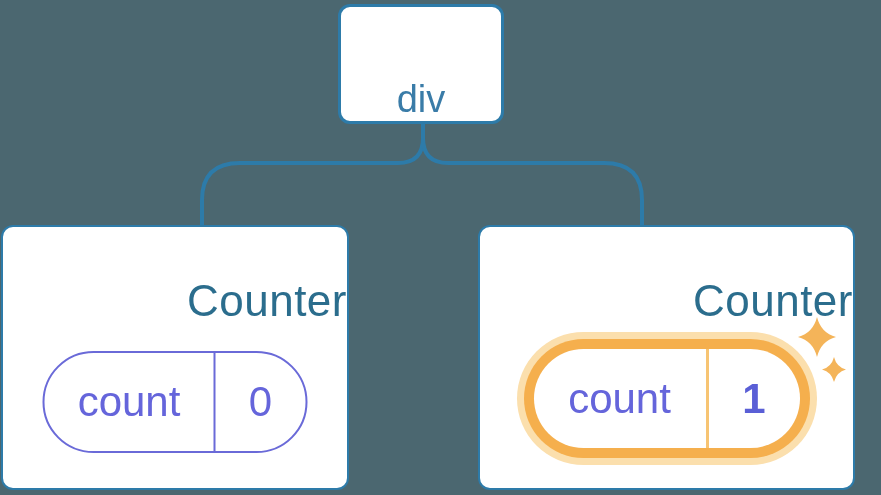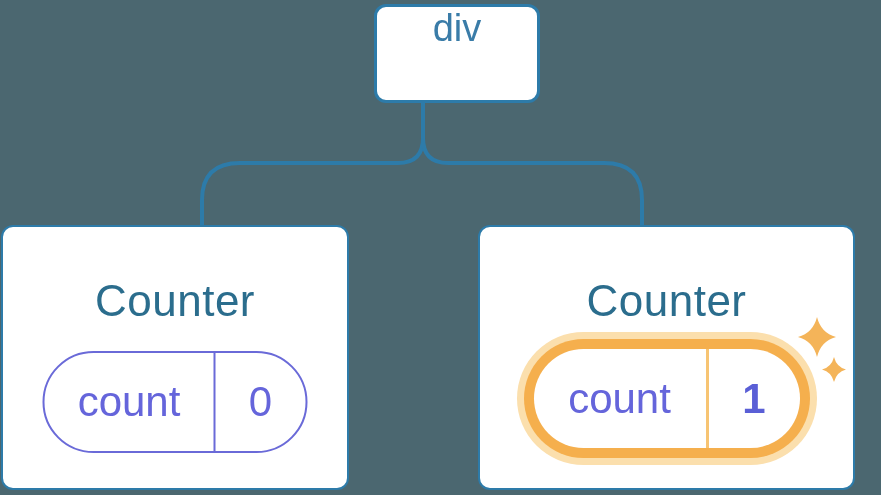--- a/index.html
+++ b/index.html
@@ -30,46 +30,45 @@
     background: var(--background);
   }
   .connectors {
     position: absolute;
     left: 0; top: 0;
     width: 881px; height: 495px;
   }
   .node-root {
     position: absolute;
     left: 338px; top: 4px;
-    width: 166px; height: 99px;
+    width: 166px; height: 120px;
     background: var(--card-background);
     border: 3px solid var(--line-blue);
     border-radius: 12px;
     display: flex;
-    align-items: flex-start;
+    align-items: flex-end;
     justify-content: center;
     font-size: 38px;
     color: var(--node-text-blue);
-    margin-left: 36px;
   }
   .card {
     position: absolute;
     top: 225px;
     height: 265px;
     background: var(--card-background);
     border: 2.5px solid var(--line-blue);
     border-radius: 12px;
   }
   .card-left  { left: 1px;   width: 348px; }
   .card-right { left: 478px; width: 377px; }
   .card-title {
     position: absolute;
     top: 49px; left: 0;
     width: 100%;
-    text-align: center;
+    text-align: right;
     font-size: 44px;
     letter-spacing: 0.5px;
     color: var(--title-blue);
   }
   
   .pill {
     position: absolute;
     top: 124px; left: 50%;
     transform: translateX(-50%);
     width: 265px; height: 102px;

